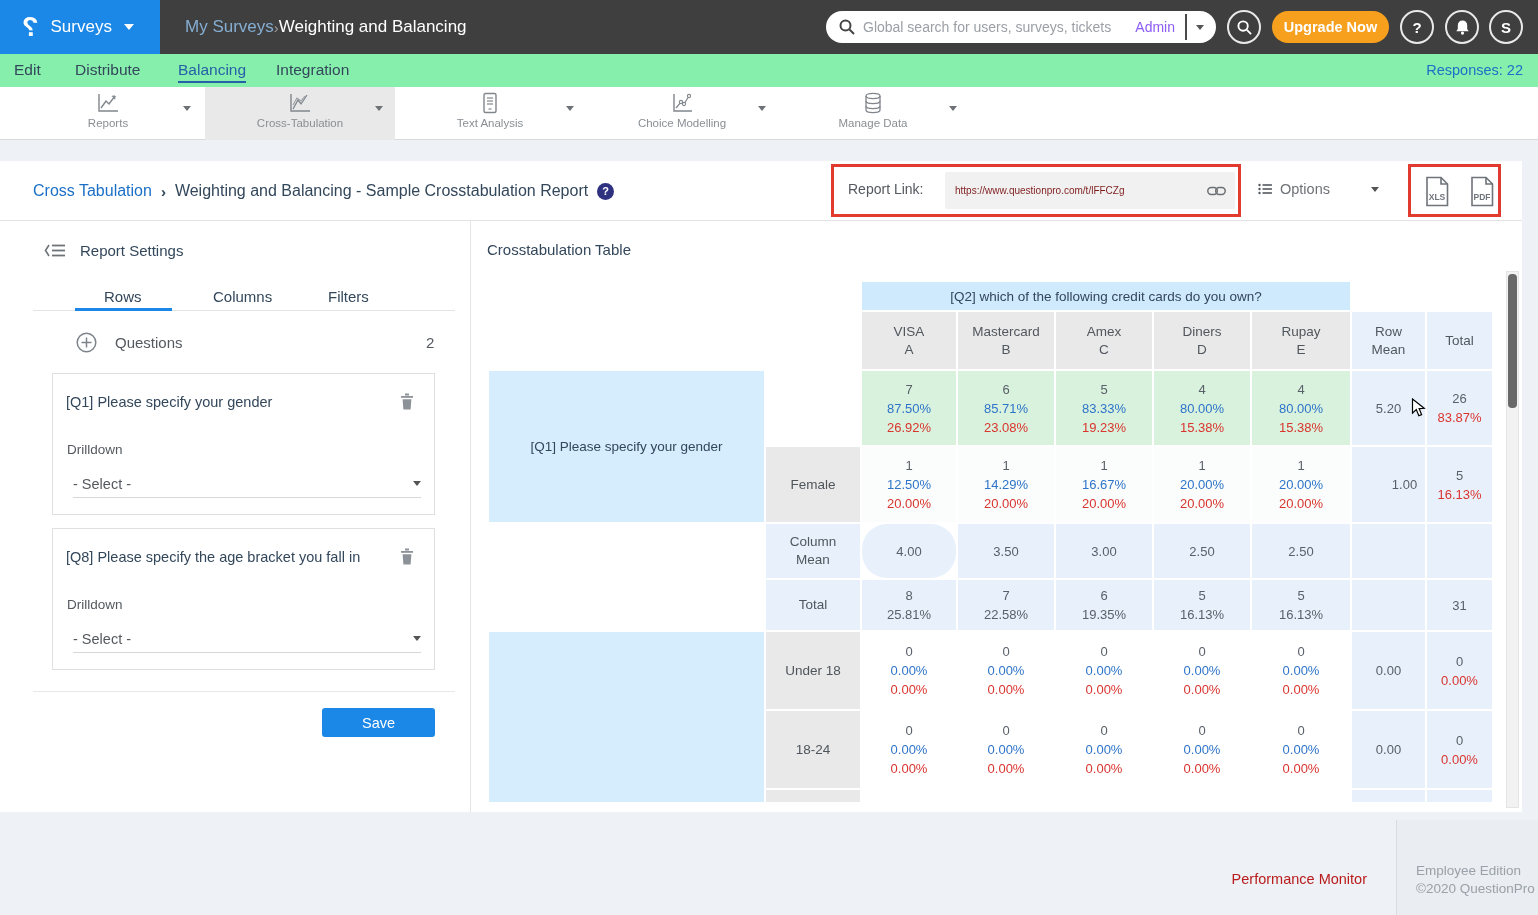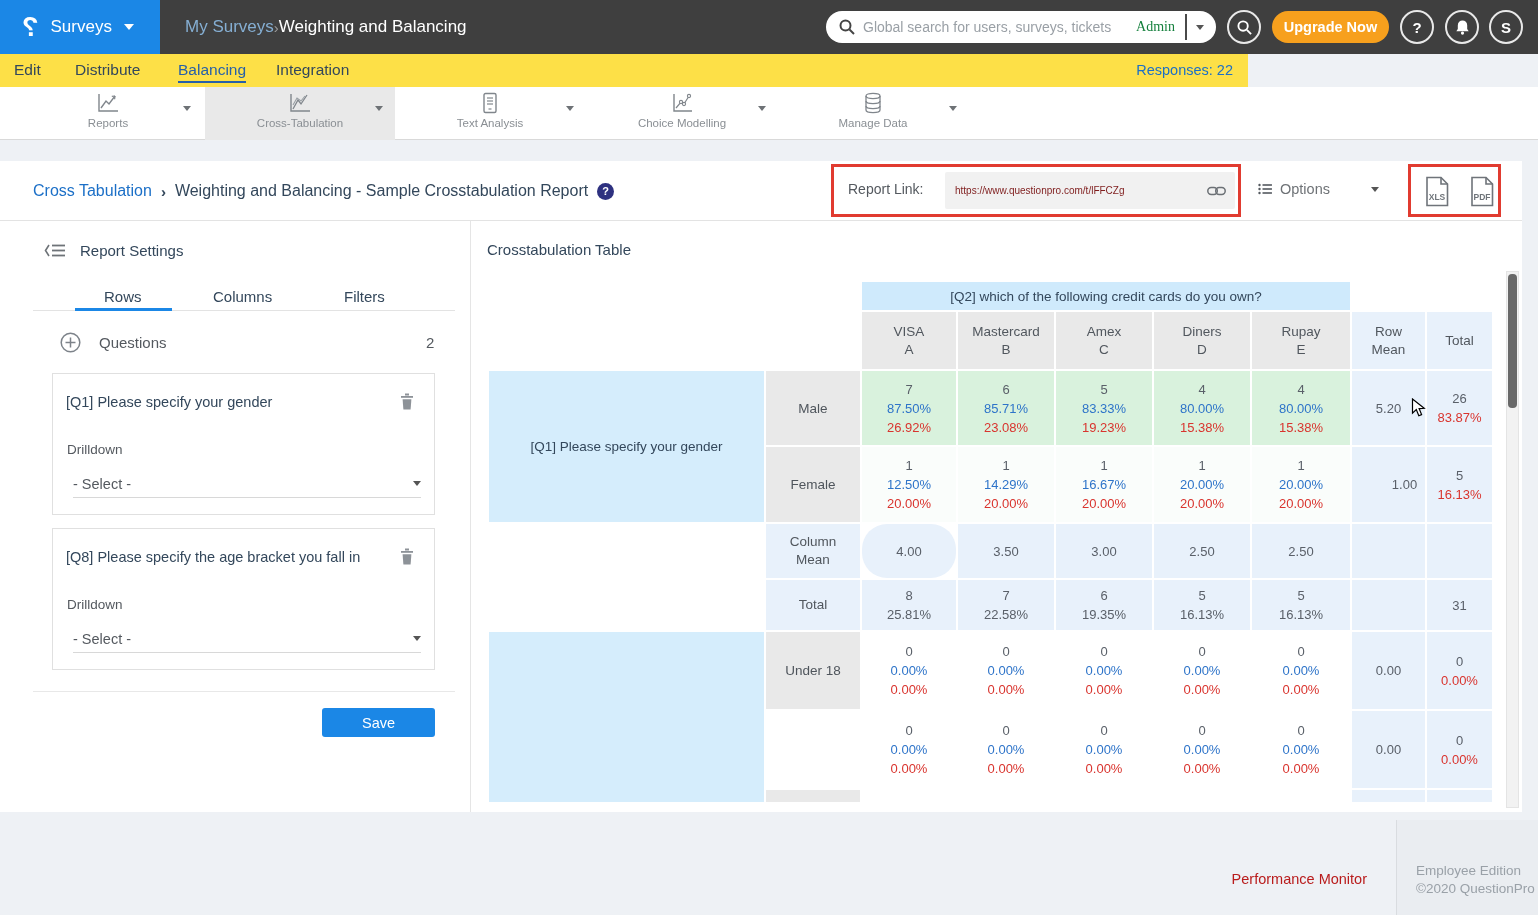--- a/index.html
+++ b/index.html
@@ -14,27 +14,27 @@
   .product-name { color:#fff; font-size:17px; }
   .tri { width:0; height:0; border-left:5px solid transparent; border-right:5px solid transparent; border-top:6px solid #fff; }
   .tri-sm { width:0; height:0; border-left:4px solid transparent; border-right:4px solid transparent; border-top:5px solid #555; }
   #crumb-top { left:185px; top:0; height:54px; display:flex; align-items:center; gap:0; }
   .crumb-parent { color:#85aed2; font-size:17px; cursor:pointer; }
   .crumb-sep { color:#9b9b9b; font-size:15px; }
   .crumb-current { color:#fff; font-size:17px; }
   #search-pill { left:826px; top:11px; width:390px; height:32px; background:#fff; border-radius:16px; display:flex; align-items:center; padding:0 12px 0 13px; }
   #search-pill input { border:none; outline:none; flex:1; font-size:14px; color:#333; font-family:"Liberation Sans",sans-serif; background:transparent; }
   #search-pill input::placeholder { color:#9aa0a6; }
-  .scope-label { color:#15803d; font-size:14px; margin-right:10px;font-family:Liberation Serif, serif; }
+  .scope-label { color:#8b5cf6; font-size:14px; margin-right:10px; }
   .pill-div { width:2px; height:26px; background:#4a4a4a; margin-right:9px; }
   .circle-btn { width:34px; height:34px; border:2px solid #e9e9e9; border-radius:50%; display:flex; align-items:center; justify-content:center; color:#fff; font-weight:bold; font-size:15px; cursor:pointer; }
   #upgrade-btn { left:1272px; top:11px; width:117px; height:32px; background:#f7a01d; border:none; border-radius:16px; color:#fff; font-weight:bold; font-size:14.5px; cursor:pointer; font-family:"Liberation Sans",sans-serif; }
 
   
-  #nav { left:0; top:54px; width:1248px; height:33px; background:#fde047; }
+  #nav { left:0; top:54px; width:1538px; height:33px; background:#86efac; }
   .nav-item { position:absolute; top:7px; font-size:15.5px; color:#33475b; cursor:pointer; }
   .nav-item.active { color:#2760a8; border-bottom:2px solid #2760a8; padding-bottom:2px; }
   #responses { position:absolute; top:8px; right:15px; font-size:14.5px; color:#1b6fc7; }
 
   
   #toolbar { left:0; top:87px; width:1538px; height:53px; background:#fff; border-bottom:1px solid #d9d9d9; }
   .tool-active-bg { position:absolute; left:205px; top:0; width:190px; height:53px; background:#e9e9e9; }
   .tool-item { position:absolute; top:5px; width:120px; display:flex; flex-direction:column; align-items:center; cursor:pointer; }
   .tool-label { font-size:11.5px; color:#8a8f94; margin-top:3px; }
   .tool-caret { position:absolute; top:24px; cursor:pointer; }
@@ -60,21 +60,21 @@
   #options-caret { left:1371px; top:187px; }
   #redbox2 { left:1408px; top:164px; width:93px; height:53px; }
   .file-icon { position:absolute; top:176px; cursor:pointer; }
 
   
   #settings-head { left:44px; top:242px; display:flex; align-items:center; gap:14px; }
   #settings-title { font-size:15px; color:#33475b; }
   .tab { position:absolute; top:288px; font-size:15px; color:#33475b; cursor:pointer; }
   #tabs-border { left:33px; top:310px; width:422px; height:1px; background:#e3e3e3; }
   #tab-underline { left:75px; top:308px; width:97px; height:3px; background:#1b87e6; }
-  #questions-row { left:60px; top:332px; display:flex; align-items:center; gap:18px;justify-content:flex-end; }
+  #questions-row { left:76px; top:332px; display:flex; align-items:center; gap:18px;justify-content:flex-end; }
   #questions-label { font-size:15px; color:#54595f; }
   #questions-count { left:426px; top:334px; font-size:15px; color:#54595f; }
   .q-card { position:absolute; left:52px; width:383px; height:142px; background:#fff; border:1px solid #e0e0e0; }
   .q-card .title { position:absolute; left:13px; top:20px; width:330px; font-size:14.5px; color:#33475b; }
   .q-card .trash { position:absolute; right:20px; top:19px; cursor:pointer; }
   .q-card .drill { position:absolute; left:14px; top:68px; font-size:13.5px; color:#54595f; }
   .q-card .select { position:absolute; left:20px; top:96px; width:348px; height:28px; border-bottom:1px solid #d8d8d8; font-size:14.5px; color:#54595f; display:flex; align-items:center; justify-content:space-between; cursor:pointer; }
   #settings-divider { left:33px; top:691px; width:422px; height:1px; background:#e8e8e8; }
   #save-btn { left:322px; top:708px; width:113px; height:29px; background:#1b87e6; border:none; border-radius:3px; color:#fff; font-size:14.5px; cursor:pointer; font-family:"Liberation Sans",sans-serif; }
 
@@ -277,21 +277,21 @@
         <path d="M5 2 L1.5 7.5 L5 13" stroke="#6e7378" stroke-width="1.6" fill="none"></path>
         <line x1="8" y1="2.5" x2="21" y2="2.5" stroke="#6e7378" stroke-width="1.8"></line>
         <line x1="8" y1="7.5" x2="21" y2="7.5" stroke="#6e7378" stroke-width="1.8"></line>
         <line x1="8" y1="12.5" x2="21" y2="12.5" stroke="#6e7378" stroke-width="1.8"></line>
       </svg>
     <span id="settings-title">Report Settings</span>
   </div>
 
   <span class="tab" style="left:104px">Rows</span>
   <span class="tab" style="left:213px">Columns</span>
-  <span class="tab" style="left:344px">Filters</span>
+  <span class="tab" style="left:328px">Filters</span>
   <div class="abs" id="tabs-border"></div>
   <div class="abs" id="tab-underline"></div>
 
   <div class="abs" id="questions-row">
     <svg width="21" height="21" viewBox="0 0 21 21">
         <circle cx="10.5" cy="10.5" r="9.3" stroke="#7d838a" stroke-width="1.5" fill="none"></circle>
         <line x1="5.5" y1="10.5" x2="15.5" y2="10.5" stroke="#7d838a" stroke-width="1.5"></line>
         <line x1="10.5" y1="5.5" x2="10.5" y2="15.5" stroke="#7d838a" stroke-width="1.5"></line>
       </svg>
     <span id="questions-label">Questions</span>
@@ -333,21 +333,20 @@
   <div class="abs" id="crosstab">
       <div class="tc h-blue" style="grid-area: 1 / 3 / auto / span 5;">[Q2] which of the following credit cards do you own?</div>
       <div class="tc h-gray" style="grid-area: 2 / 3;">VISA<br>A</div>
       <div class="tc h-gray" style="grid-area: 2 / 4;">Mastercard<br>B</div>
       <div class="tc h-gray" style="grid-area: 2 / 5;">Amex<br>C</div>
       <div class="tc h-gray" style="grid-area: 2 / 6;">Diners<br>D</div>
       <div class="tc h-gray" style="grid-area: 2 / 7;">Rupay<br>E</div>
       <div class="tc h-lblue" style="grid-area: 2 / 8;">Row<br>Mean</div>
       <div class="tc h-lblue" style="grid-area: 2 / 9;">Total</div>
       <div class="tc q-cell" style="grid-area: 3 / 1 / span 2;">[Q1] Please specify your gender</div>
-      <div class="tc lbl-gray" style="grid-area: 3 / 2;">Male</div>
       <div class="tc c-green" style="grid-area: 3 / 3;">
         <div class="cnt">7</div>
         <div class="rp">87.50%</div>
         <div class="cp">26.92%</div>
       </div>
       <div class="tc c-green" style="grid-area: 3 / 4;">
         <div class="cnt">6</div>
         <div class="rp">85.71%</div>
         <div class="cp">23.08%</div>
       </div>
@@ -476,20 +475,21 @@
         <div class="rp">0.00%</div>
         <div class="cp">0.00%</div>
       </div>
       <div class="tc c-blue" style="grid-area: 7 / 8;">
         <div class="cnt">0.00</div>
       </div>
       <div class="tc c-blue" style="grid-area: 7 / 9;">
         <div class="cnt">0</div>
         <div class="cp">0.00%</div>
       </div>
+      <div class="tc lbl-gray" style="grid-area: 8 / 2;">18-24</div>
       <div class="tc c-white" style="grid-area: 8 / 3;">
         <div class="cnt">0</div>
         <div class="rp">0.00%</div>
         <div class="cp">0.00%</div>
       </div>
       <div class="tc c-white" style="grid-area: 8 / 4;">
         <div class="cnt">0</div>
         <div class="rp">0.00%</div>
         <div class="cp">0.00%</div>
       </div>

